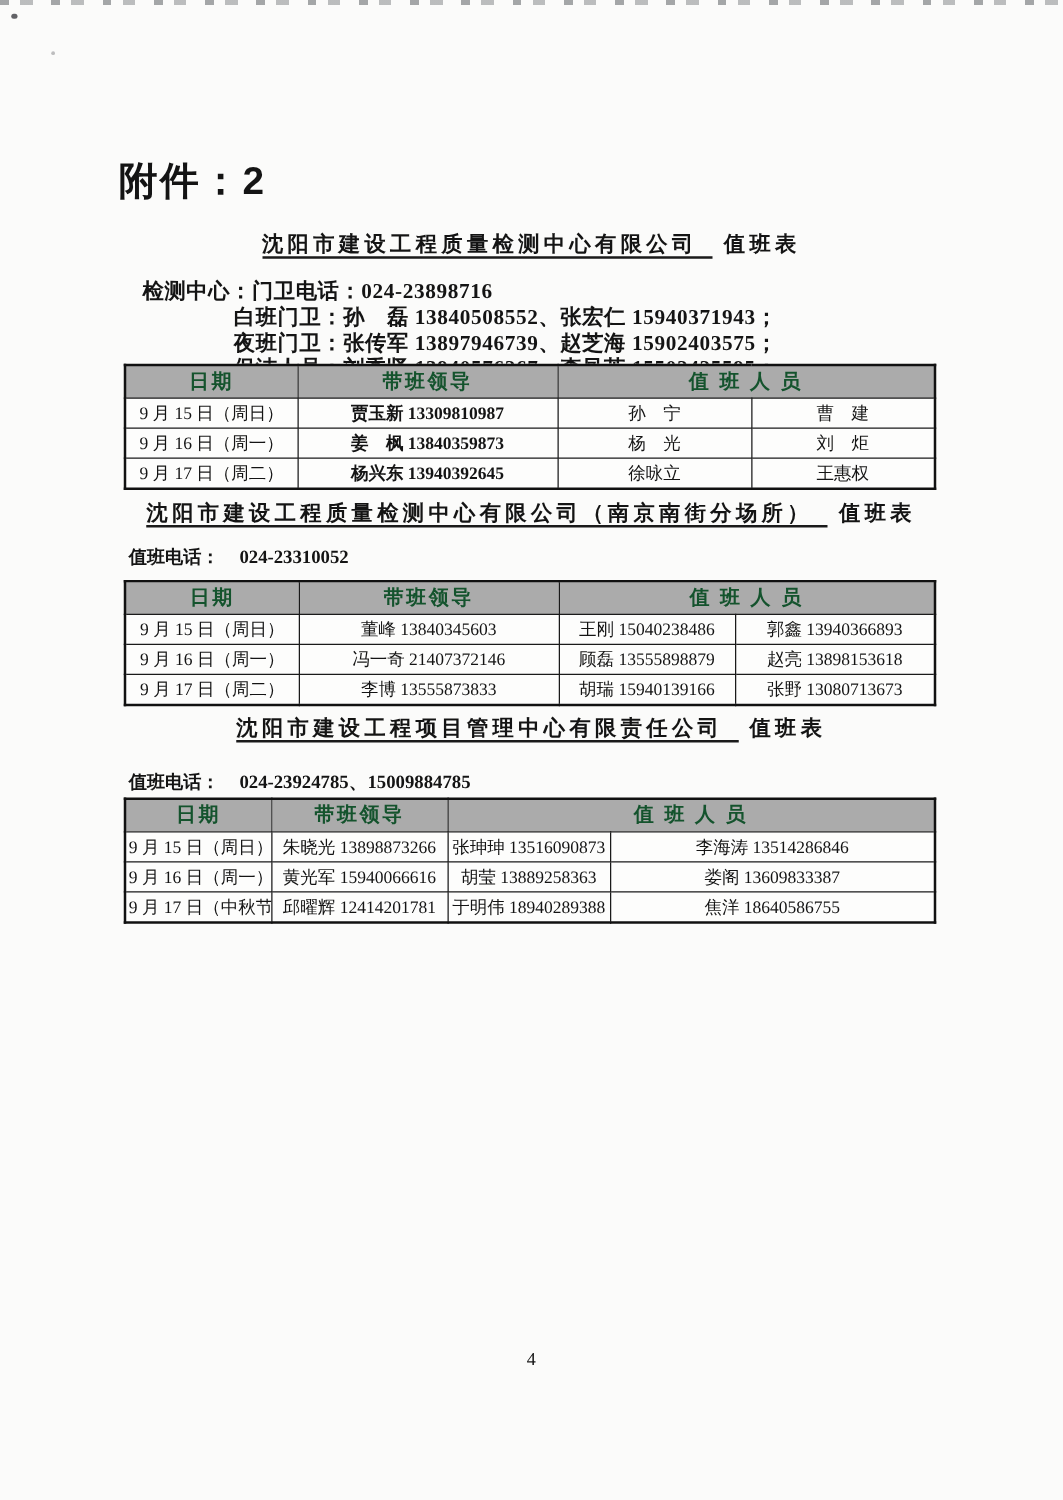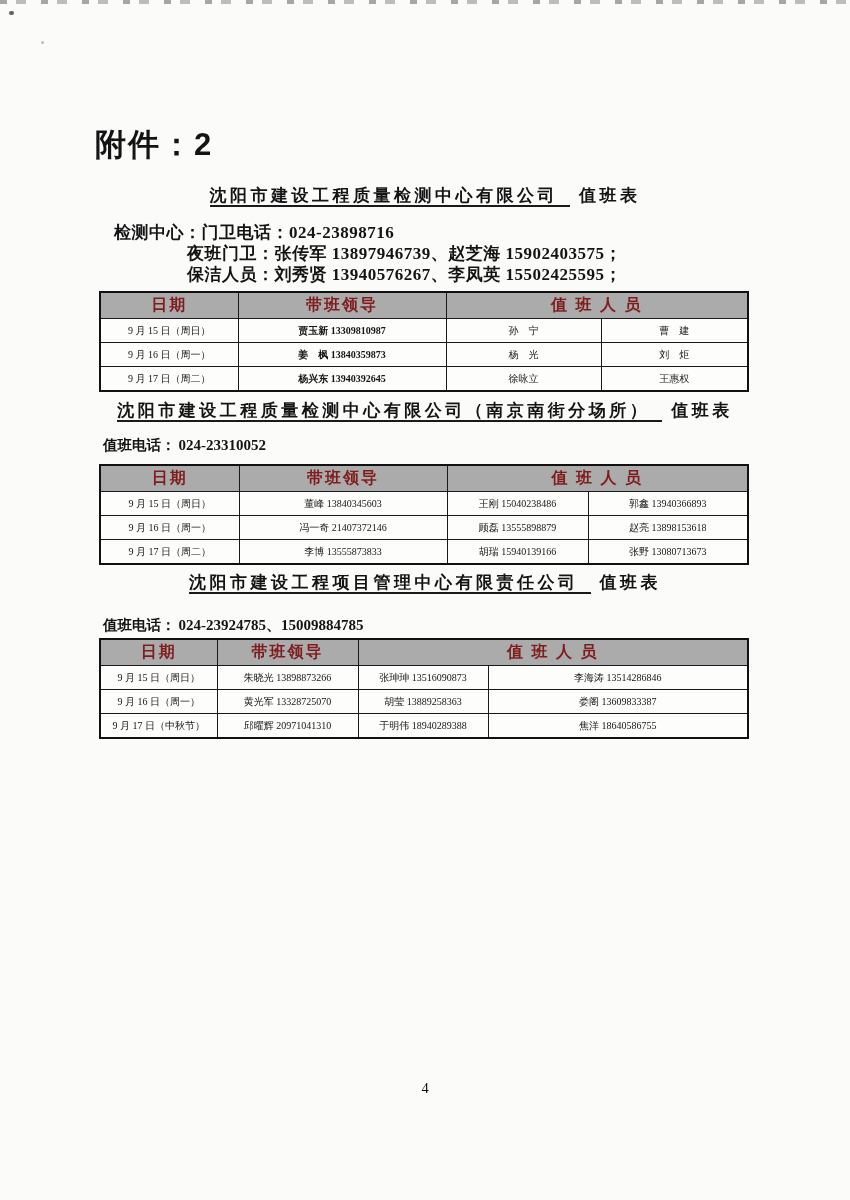--- a/index.html
+++ b/index.html
@@ -42,42 +42,42 @@
   .contact .indent { padding-left: 73px; }
 
   .phone-line {
     position: absolute; left: 103px;
     font-size: 15px; white-space: nowrap;
   }
   .phone-line .lbl {
     font-family: "Liberation Sans", "DejaVu Sans", sans-serif;
     font-weight: bold; font-size: 14.5px;
   }
-  .phone-line .num { font-weight: bold; font-family: "Liberation Serif", serif; margin-left: 3px; }
+  .phone-line .num { font-weight: bold; font-family: "Liberation Serif", serif; margin-left: 16px; }
 
   table.duty {
     position: absolute; left: 99px;
     border-collapse: collapse; table-layout: fixed;
     width: 648px;
     background: #fdfdfc;
   }
   table.duty th, table.duty td {
     border: 1.6px solid #1a1a1a;
     text-align: center; vertical-align: middle;
     overflow: hidden; white-space: nowrap;
     padding: 0 2px;
   }
   table.duty { border: 2.4px solid #111; }
   table.duty th {
     background: #ababab;
     font-family: "Liberation Sans", "DejaVu Sans", sans-serif;
     font-weight: bold; font-size: 16px; letter-spacing: 2px;
-    height: 25px; color: #7f1d1d;
-  }
-  table.duty td { height: 23px; font-size: 10px; }
+    height: 25px; color: #14532d;
+  }
+  table.duty td { height: 23px; font-size: 14px; }
   table.duty td.bold { font-weight: bold; }
 
   #table1 { top: 291px; }
   #table2 { top: 464px; }
   #table3 { top: 638px; }
   #title1 { top: 184px; }
   #title2 { top: 399px; }
   #title3 { top: 571px; }
   #phone2 { top: 436px; }
   #phone3 { top: 616px; }
@@ -95,20 +95,21 @@
 <div class="speck" style="left:41px; top:41px; width:3px; height:3px; opacity:.4;"></div>
 
 <div class="attachment">附件：2</div>
 
 <div class="sec-title" id="title1">
   <span class="main">沈阳市建设工程质量检测中心有限公司</span><span class="tail">值班表</span>
 </div>
 
 <div class="contact">
   <div><span>检测中心：</span><span>门卫电话：024-23898716</span></div>
+  <div class="indent">白班门卫：孙　磊 13840508552、张宏仁 15940371943；</div>
   <div class="indent">夜班门卫：张传军 13897946739、赵芝海 15902403575；</div>
   <div class="indent">保洁人员：刘秀贤 13940576267、李凤英 15502425595；</div>
 </div>
 
 <table class="duty" id="table1">
   <colgroup>
       <col style="width:138px">
       <col style="width:208px">
       <col style="width:155px">
       <col style="width:147px">
@@ -210,26 +211,26 @@
   </thead>
   <tbody>
     <tr>
       <td>9 月 15 日（周日）</td>
       <td>朱晓光 13898873266</td>
       <td>张珅珅 13516090873</td>
       <td>李海涛 13514286846</td>
     </tr>
     <tr>
       <td>9 月 16 日（周一）</td>
-      <td>黄光军 13328725070</td>
+      <td>黄光军 15940066616</td>
       <td>胡莹 13889258363</td>
       <td>娄阁 13609833387</td>
     </tr>
     <tr>
       <td>9 月 17 日（中秋节）</td>
-      <td>邱曜辉 20971041310</td>
+      <td>邱曜辉 12414201781</td>
       <td>于明伟 18940289388</td>
       <td>焦洋 18640586755</td>
     </tr>
   </tbody>
 </table>
 
 <div class="page-number">4</div>
 
 </body></html>

